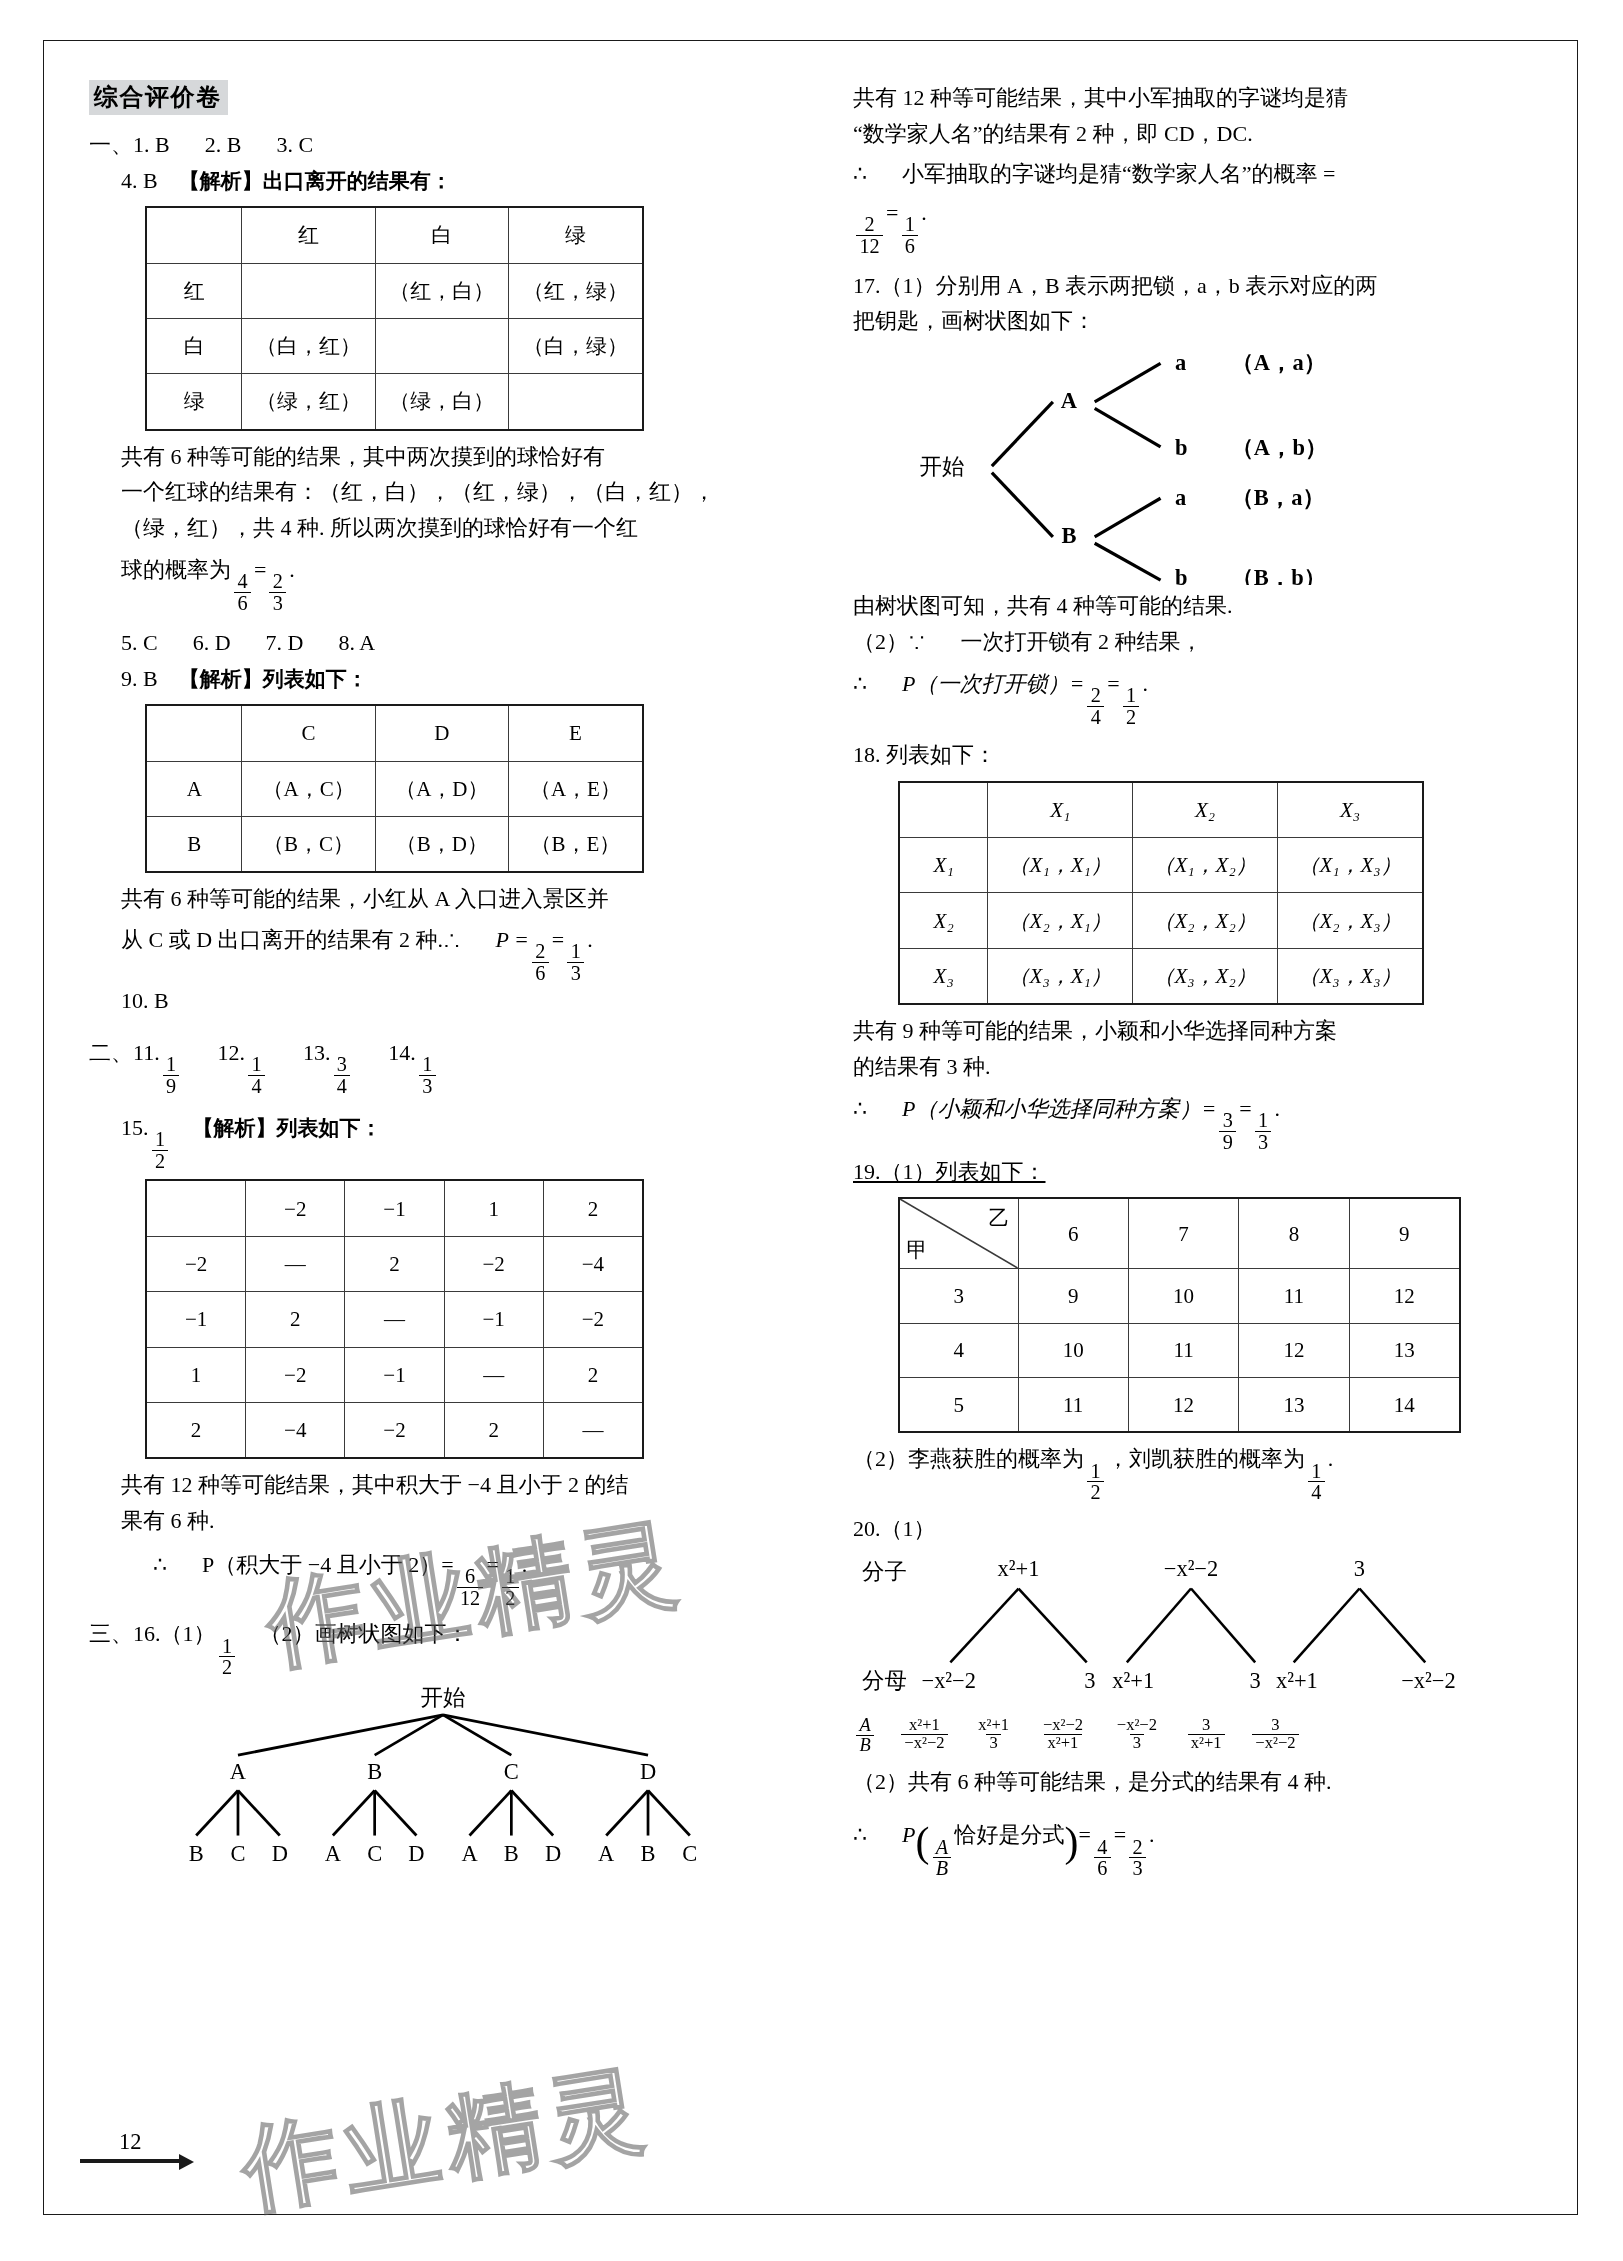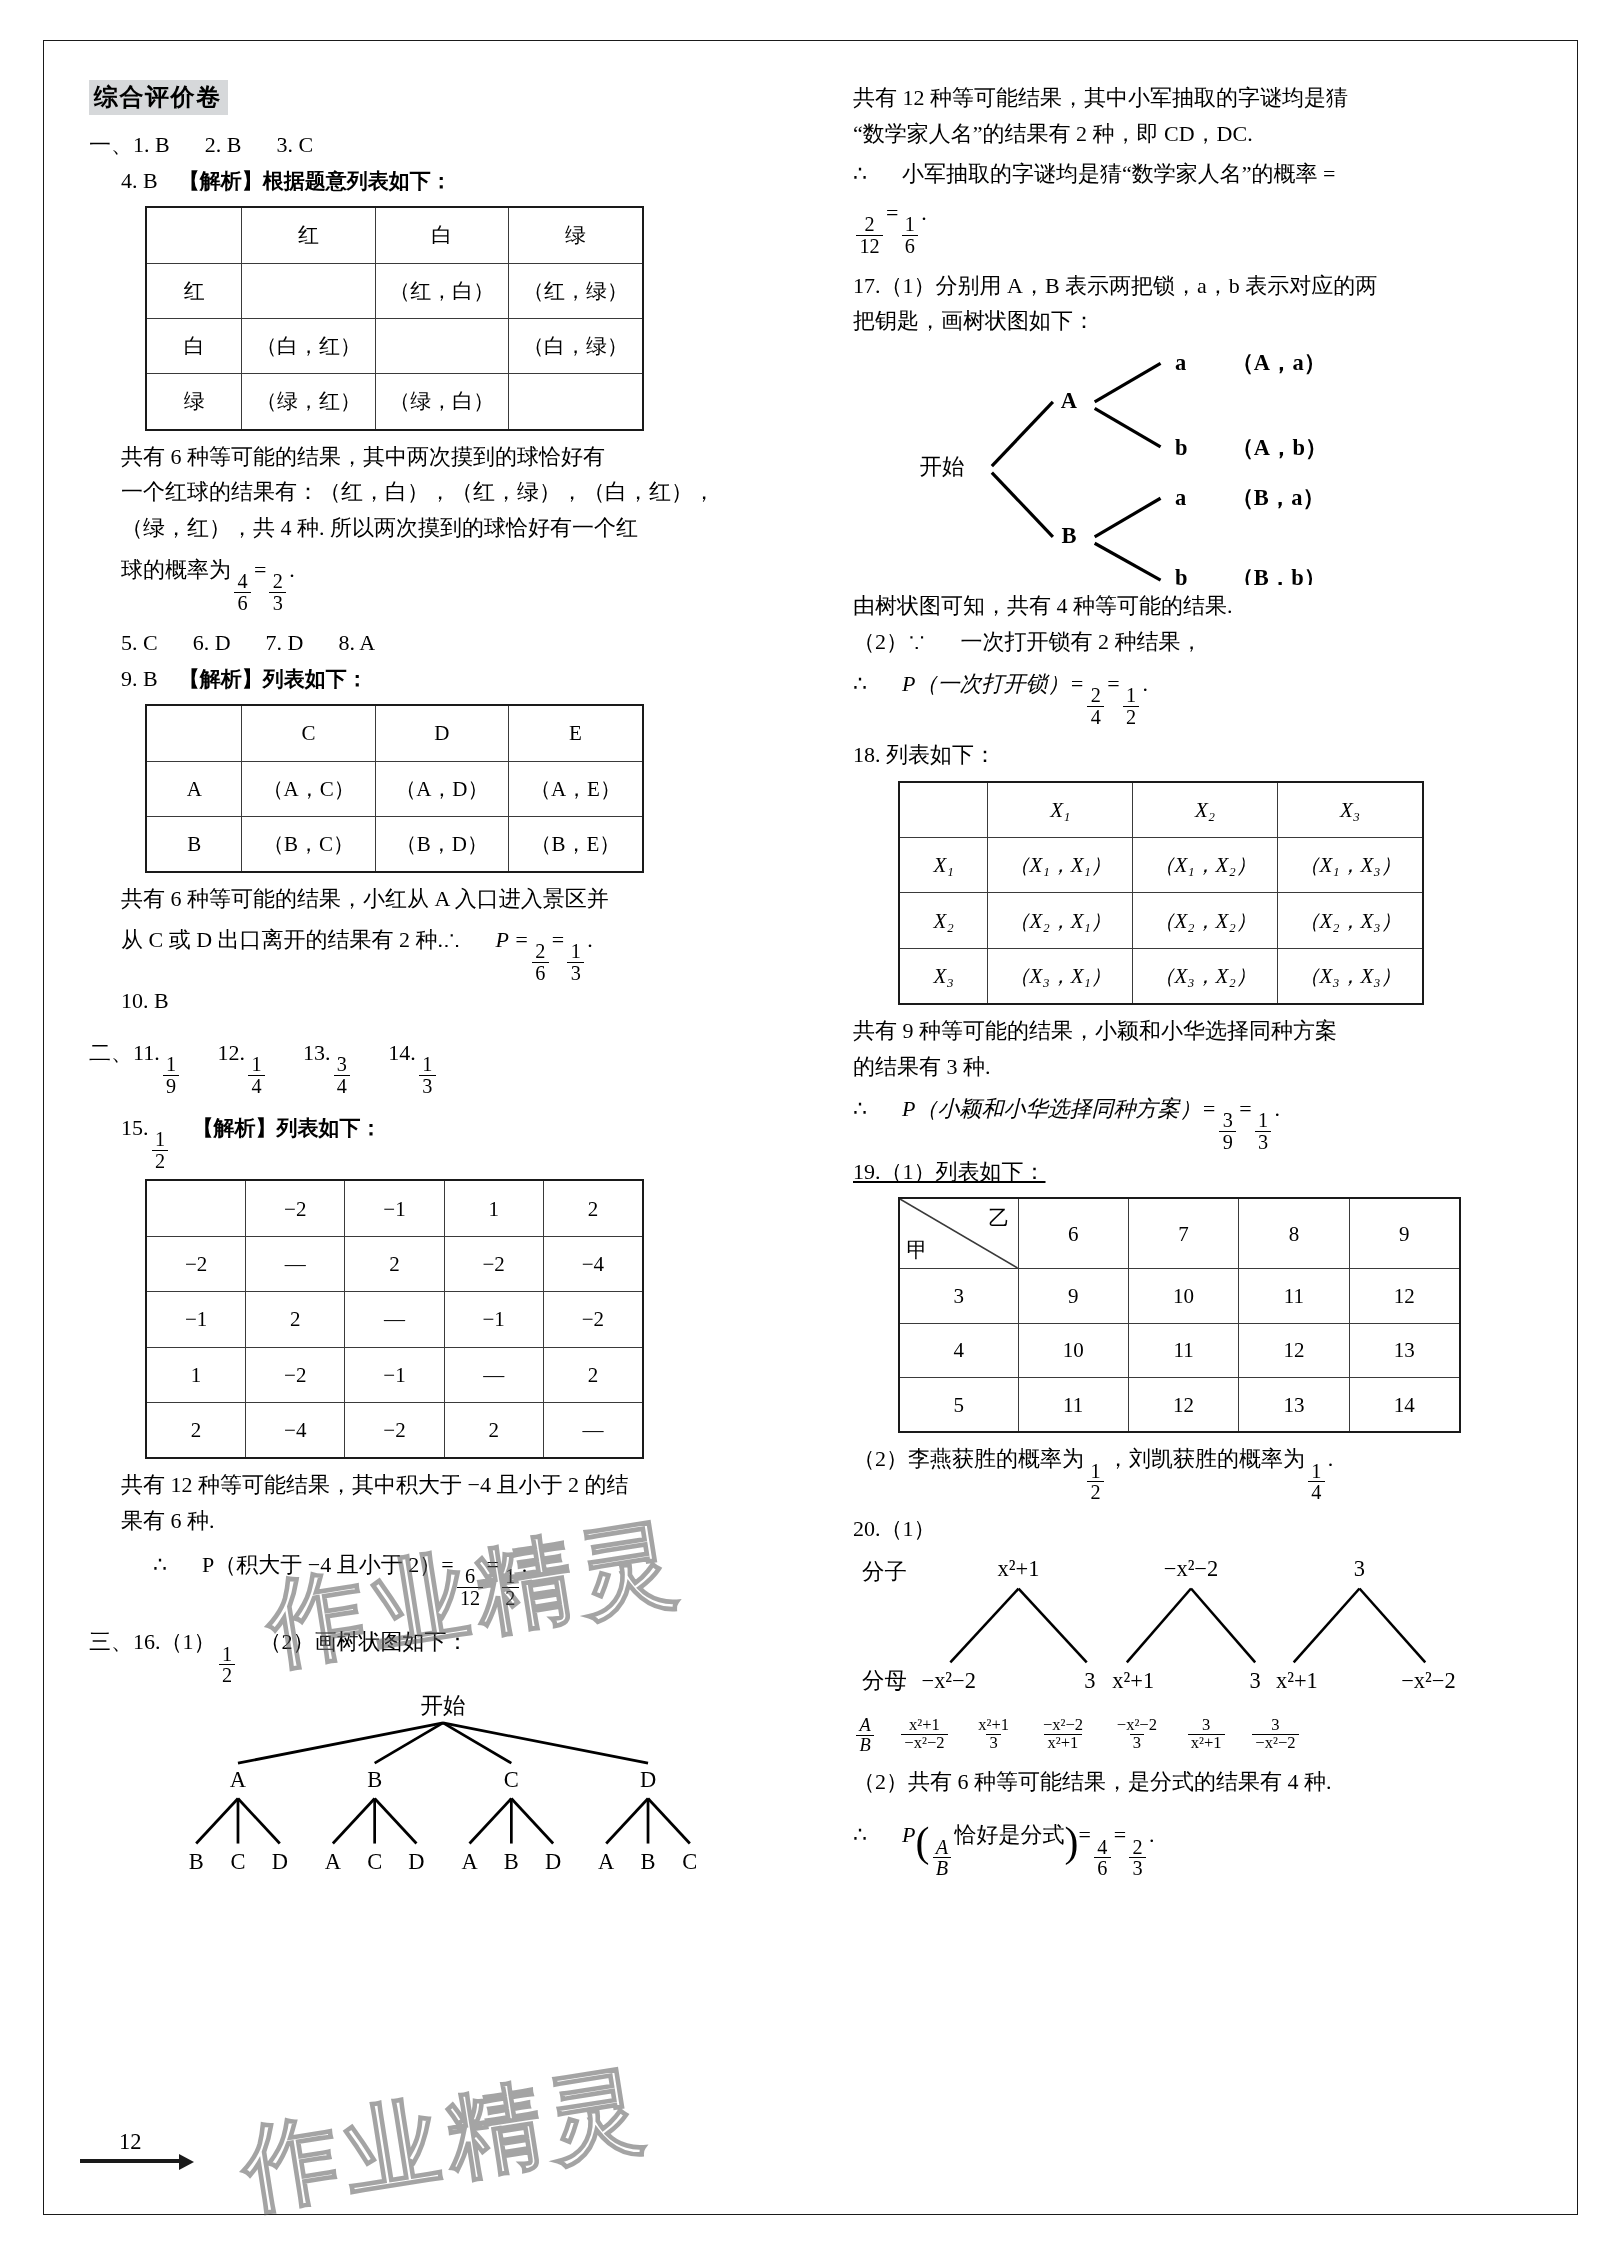--- a/index.html
+++ b/index.html
@@ -62,21 +62,21 @@
 
     <div class="row">
       <span class="title">综合评价卷</span>
     </div>
 
     <div class="row blk" style="margin-top:11.3px;">
       <span>一、</span><span>1. B</span><span class="sp"></span><span>2. B</span><span class="sp"></span><span>3. C</span>
     </div>
 
     <div class="row ind">
-      <span>4. B</span><span class="sp-s"></span><span class="hdr">【解析】根据题意列表如下：</span>
+      <span>4. B</span><span class="sp-s"></span><span class="hdr">【解析】出口离开的结果有：</span>
     </div>
 
     <table class="grid outer cellpad-lg" style="margin-left:56px;width:499px;">
       <tbody>
           <tr>
         <td style="width:97px;"></td>
         <td style="width:134px;">红</td>
         <td style="width:134px;">白</td>
         <td style="width:135px;">绿</td>
       </tr>
@@ -226,21 +226,21 @@
     <div class="row ind" style="margin-top:8px;margin-left:64px;">
       <span>∴</span><span class="sp"></span><span>P（积大于 −4 且小于 2）=</span><span class="frac">
           <span class="num">6</span>
           <span class="den">12</span>
         </span><span>=</span><span class="frac">
           <span class="num">1</span>
           <span class="den">2</span>
         </span><span>.</span>
     </div>
 
-    <div class="row" style="margin-top:16px;">
+    <div class="row" style="margin-top:8px;">
       <span>三、</span><span>16.</span><span>（1）</span><span class="frac">
           <span class="num">1</span>
           <span class="den">2</span>
         </span><span class="sp-s"></span><span>（2）画树状图如下：</span>
     </div>
 
     <div style="margin-top:8px;margin-left:48px;">
       <svg width="612" height="201" viewBox="0 0 760 250" style="font-size:27px">
         <text class="tree-cn" x="380" y="24" text-anchor="middle">开始</text>
         <g stroke="#000" stroke-width="3.4" fill="none">

